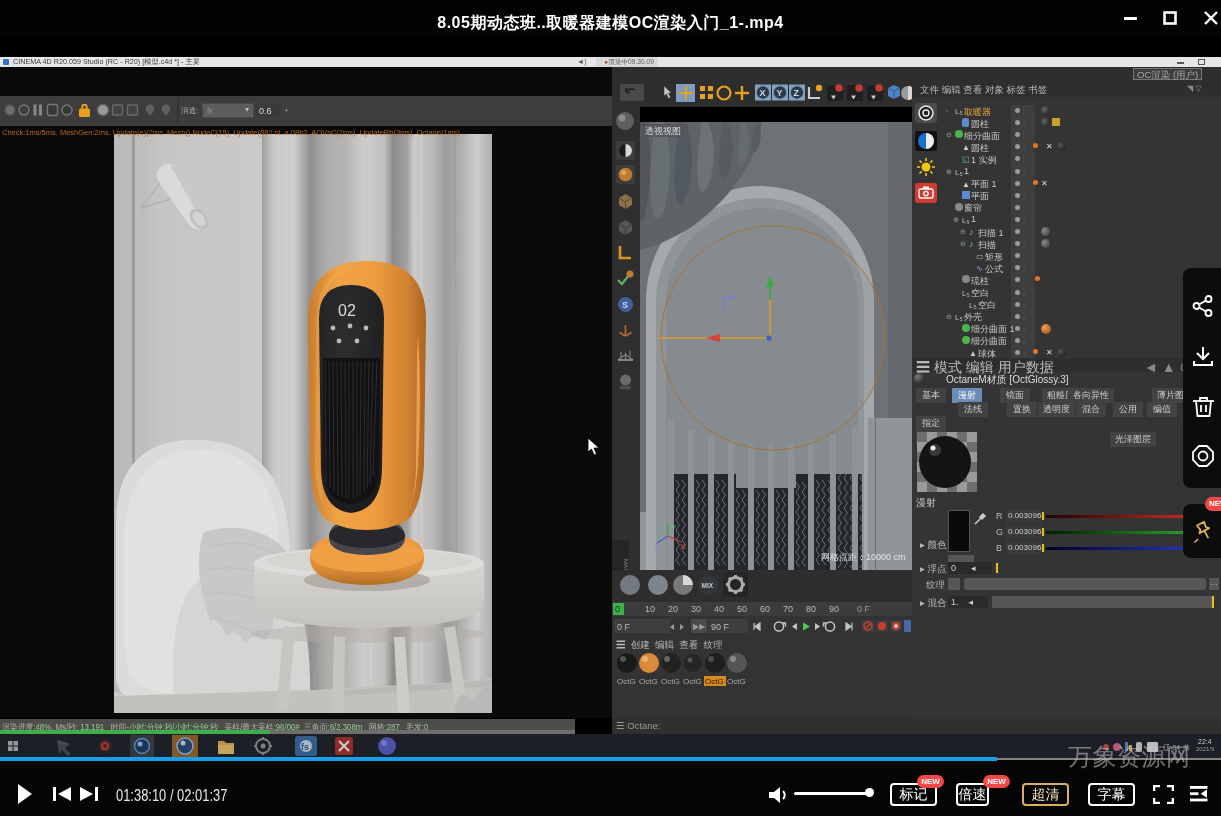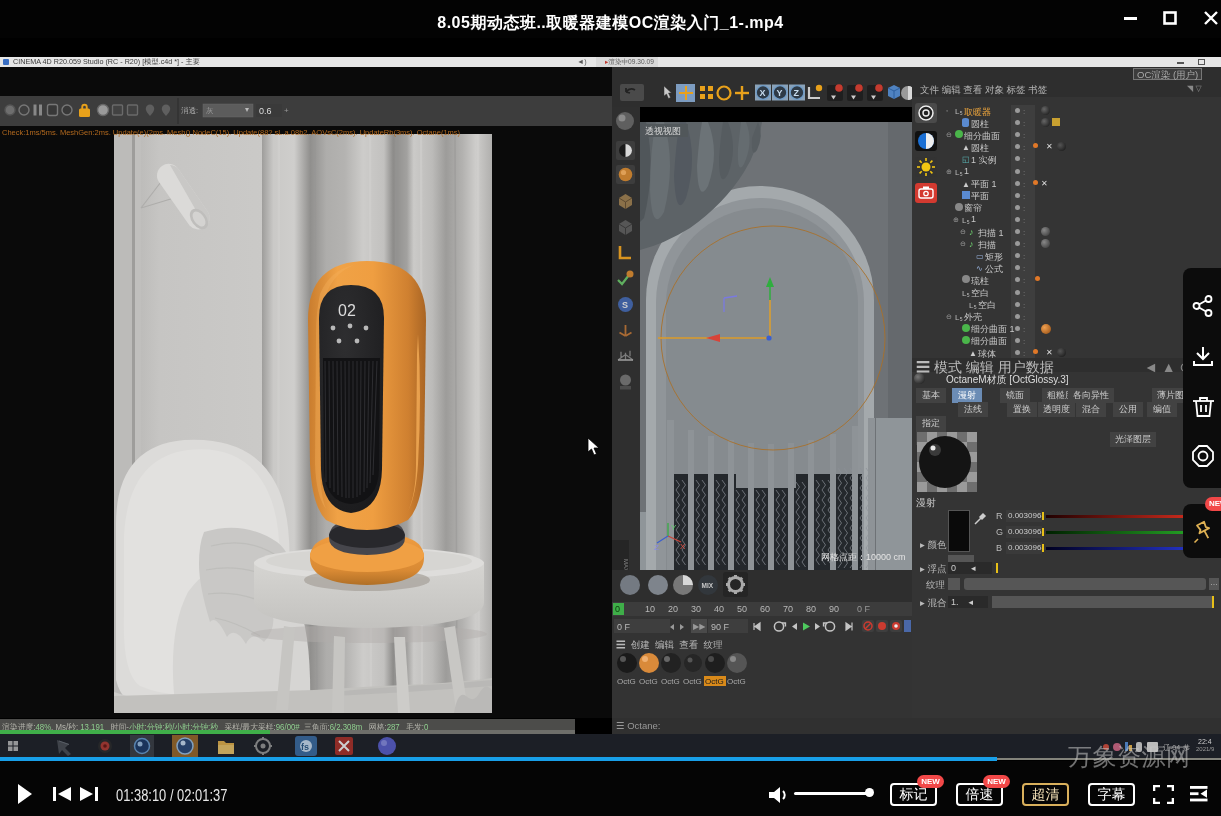--- a/index.html
+++ b/index.html
@@ -911,21 +911,21 @@
     <div class="abs" style="left:116px;top:25px;color:#e8e8e8;font-size:17px;transform:scaleX(0.76);transform-origin:0 0;white-space:nowrap;">01:38:10 / 02:01:37</div>
 
     <svg class="abs" style="left:769px;top:25px;" width="22" height="18" viewBox="0 0 22 18">
         <path d="M0 6 L5 6 L11 1 L11 17 L5 12 L0 12 Z" fill="#fff"></path>
         <path d="M14 5 A5.5 5.5 0 0 1 14 13" stroke="#fff" stroke-width="2" fill="none"></path>
       </svg>
     <div class="abs" style="left:794px;top:31px;width:76px;height:2.5px;background:#fff;border-radius:2px;"></div>
     <div class="abs" style="left:865px;top:27px;width:9px;height:9px;background:#fff;border-radius:50%;"></div>
 
     <div class="abs" style="left:890px;top:22px;width:47px;height:23px;border:2px solid #fff;border-radius:4px;color:#fff;font-size:14px;text-align:center;line-height:19px;">标记</div>
-    <div class="abs" style="left:956px;top:22px;width:47px;height:23px;border:2px solid #fff;border-radius:4px;color:#fff;font-size:14px;text-align:center;line-height:19px;">倍速</div>
+    <div class="abs" style="left:956px;top:22px;width:33px;height:23px;border:2px solid #fff;border-radius:4px;color:#fff;font-size:14px;text-align:center;line-height:19px;">倍速</div>
     <div class="abs" style="left:1022px;top:22px;width:47px;height:23px;border:2px solid #d9b05c;border-radius:4px;color:#f5e2b8;font-size:14px;text-align:center;line-height:19px;">超清</div>
     <div class="abs" style="left:1088px;top:22px;width:47px;height:23px;border:2px solid #fff;border-radius:4px;color:#fff;font-size:14px;text-align:center;line-height:19px;">字幕</div>
     <div class="abs" style="left:917px;top:14px;width:27px;height:13px;background:#f24848;border-radius:7px;color:#fff;font-size:8px;text-align:center;line-height:13px;font-weight:bold;">NEW</div>
     <div class="abs" style="left:983px;top:14px;width:27px;height:13px;background:#f24848;border-radius:7px;color:#fff;font-size:8px;text-align:center;line-height:13px;font-weight:bold;">NEW</div>
 
     <svg class="abs" style="left:1153px;top:24px;" width="21" height="19" viewBox="0 0 21 19">
       <path d="M1 6 L1 1 L7 1 M14 1 L20 1 L20 6 M20 13 L20 18 L14 18 M7 18 L1 18 L1 13" stroke="#fff" stroke-width="2.6" fill="none"></path>
     </svg>
 
     <svg class="abs" style="left:1190px;top:25px;" width="18" height="16" viewBox="0 0 18 16">

